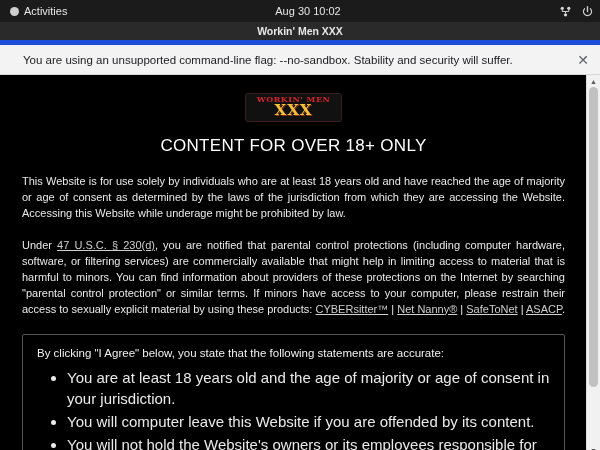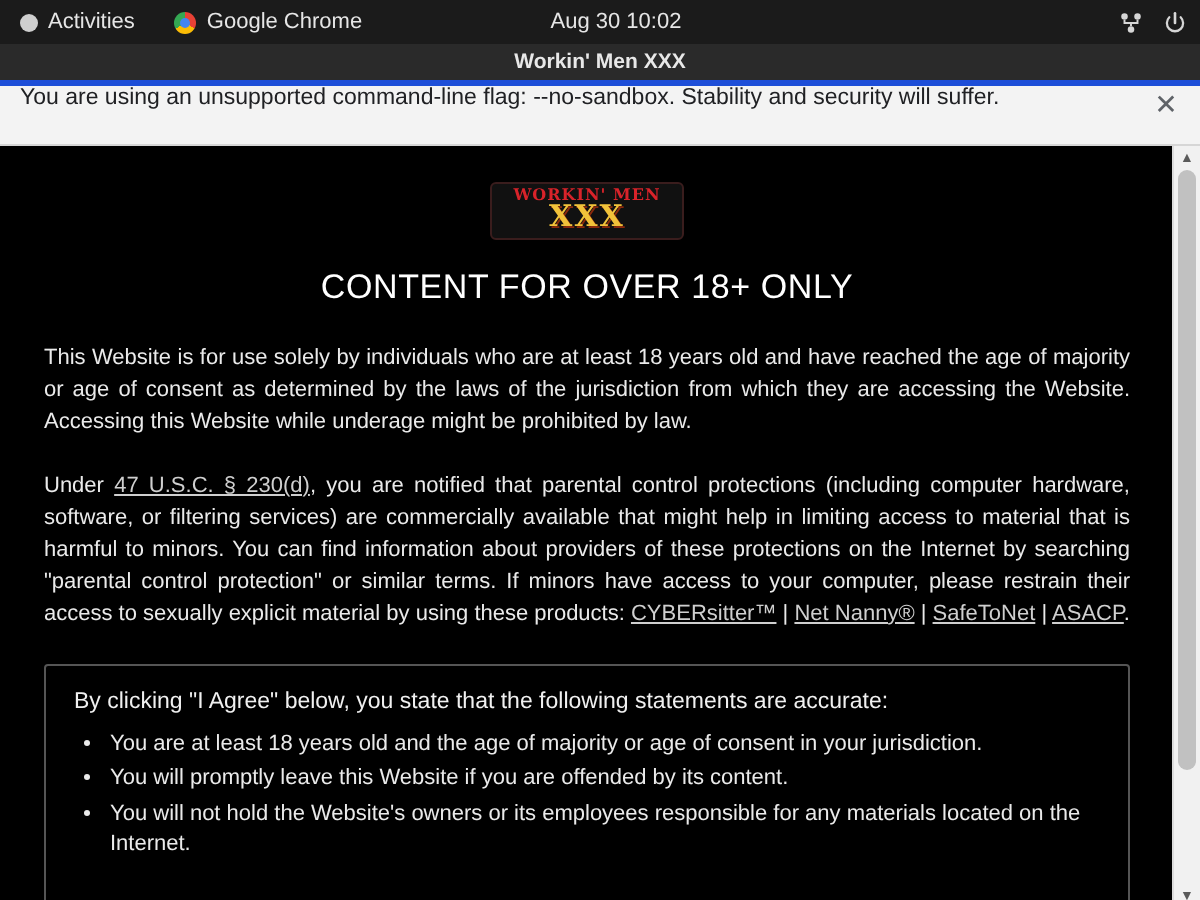--- a/index.html
+++ b/index.html
@@ -78,37 +78,37 @@
     align-items: center;
     gap: 9px;
     z-index: 2;
   }
   .sys-ic { width: 13px; height: 13px; display: block; }
 
   
   .titlebar {
     height: 18px;
     background: #2a2a2a;
-    border-bottom: 3px solid #1d4ed8;
+    border-bottom: 5px solid #1d4ed8;
     display: flex;
     align-items: center;
     justify-content: center;
     font-size: 10.5px;
     font-weight: bold;
     color: #e8e8e8;
   }
 
   
   .infobar {
     height: 29px;
     background: #f3f3f3;
     color: #202124;
     display: flex;
-    align-items: flex-start;
-    padding: 0 8px 0 10px;
+    align-items: center;
+    padding: 0 8px 0 23px;
     font-size: 11.5px;
     border-bottom: 1px solid #d6d6d6;
   }
   .infobar .msg { flex: 1; }
   .infobar .close {
     width: 18px;
     height: 18px;
     line-height: 18px;
     text-align: center;
     font-size: 14px;
@@ -189,24 +189,25 @@
   .agree-box .intro {
     font-size: 11.5px;
     margin: 0 0 8px;
     color: #f0f0f0;
   }
   .agree-box ul {
     margin: 0 0 10px;
     padding-left: 18px;
   }
   .agree-box li {
-    font-size: 11px;
+    font-size: 15px;
     line-height: 1.42;
     margin-bottom: 2px;
     color: #eaeaea;
+    margin-left: 12px;
   }
 
   
   .scrollbar {
     position: absolute;
     top: 0; right: 0;
     width: 13px;
     height: 100%;
     background: #f1f1f1;
     border-left: 1px solid #dcdcdc;
@@ -231,24 +232,20 @@
   }
 </style>
 </head>
 <body>
 
 <div class="topbar">
   <div class="left">
     <div class="tb-item">
       <span class="dot"></span>
       <span>Activities</span>
-    </div>
-    <div class="tb-item">
-      <span class="chrome-ic"></span>
-      <span>Google Chrome</span>
     </div>
   </div>
   <div class="center">Aug 30 10:02</div>
   <div class="right">
     <svg class="sys-ic" viewBox="0 0 16 16">
       <circle cx="4" cy="4" r="2" fill="#d6d6d6"></circle>
         <circle cx="12" cy="4" r="2" fill="#d6d6d6"></circle>
       <circle cx="8" cy="12" r="2" fill="#d6d6d6"></circle>
       <path d="M4 6v2h8V6M8 8v2" stroke="#d6d6d6" stroke-width="1.2" fill="none"></path>
     </svg>
@@ -283,21 +280,21 @@
     <p class="body">This Website is for use solely by individuals who are at least 18 years old and have reached the age of majority or age of consent as determined by the laws of the jurisdiction from which they are accessing the Website. Accessing this Website while underage might be prohibited by law.</p>
 
     <p class="body">
       <span>Under </span><a class="lnk" href="#">47 U.S.C. § 230(d)</a><span>, you are notified that parental control protections (including computer hardware, software, or filtering services) are commercially available that might help in limiting access to material that is harmful to minors. You can find information about providers of these protections on the Internet by searching "parental control protection" or similar terms. If minors have access to your computer, please restrain their access to sexually explicit material by using these products: </span><a class="lnk" href="#">CYBERsitter™</a><span> | </span><a class="lnk" href="#">Net Nanny®</a><span> | </span><a class="lnk" href="#">SafeToNet</a><span> | </span><a class="lnk" href="#">ASACP</a><span>.</span>
     </p>
 
     <div class="agree-box">
       <p class="intro">By clicking "I Agree" below, you state that the following statements are accurate:</p>
       <ul>
         <li>You are at least 18 years old and the age of majority or age of consent in your jurisdiction.</li>
-        <li>You will promptly leave this Website if you are offended by its content.</li>
+        <li>You will computer leave this Website if you are offended by its content.</li>
         <li>You will not hold the Website's owners or its employees responsible for any materials located on the Internet.</li>
 
       </ul>
 
     </div>
 
   </div>
 
   <div class="scrollbar">
     <div class="sb-arrow">▲</div>

